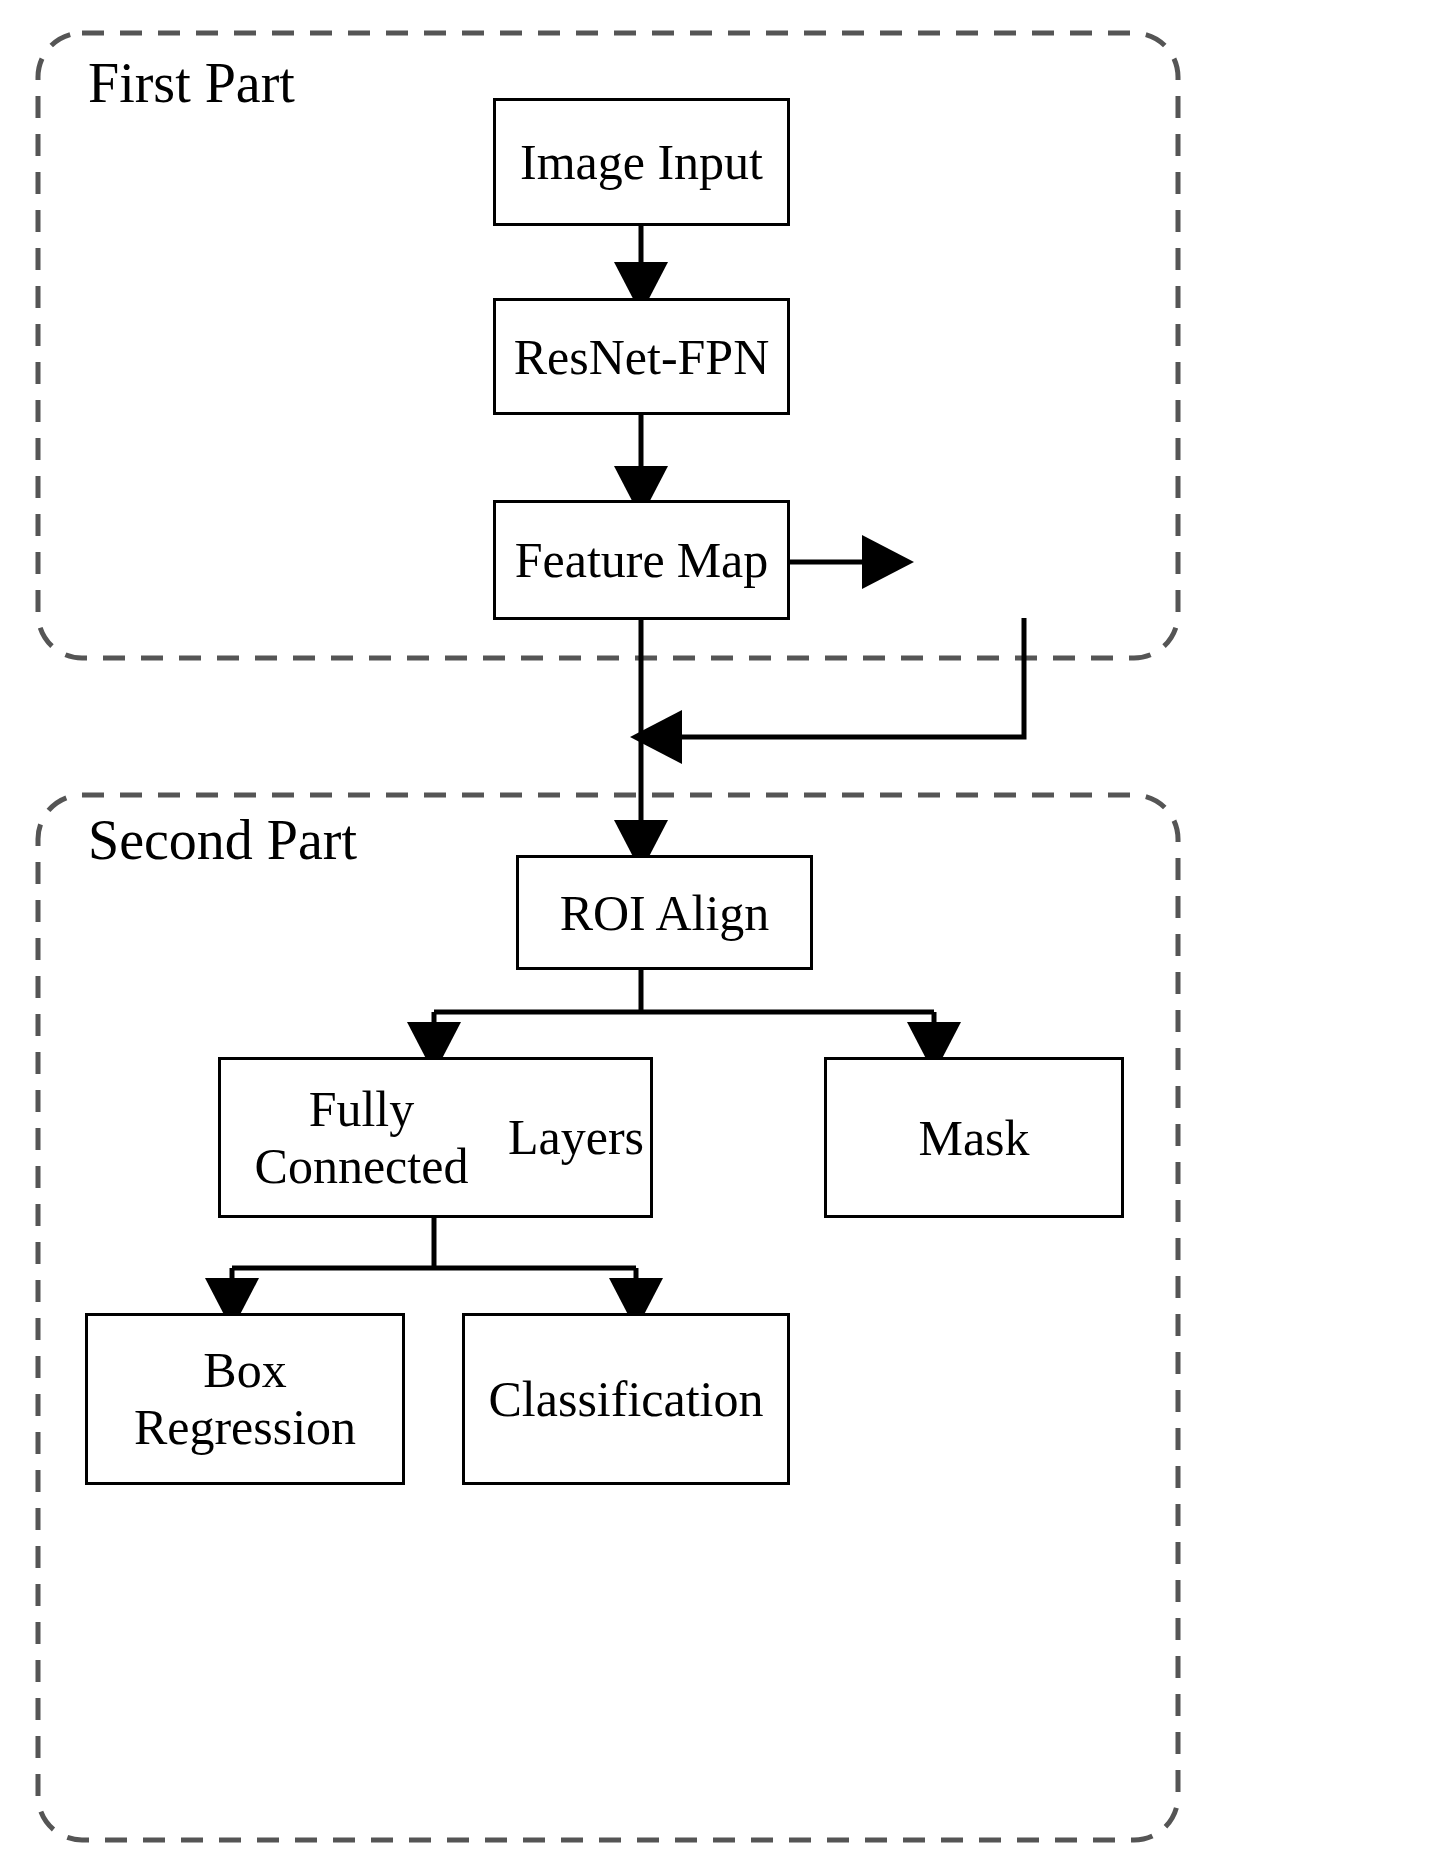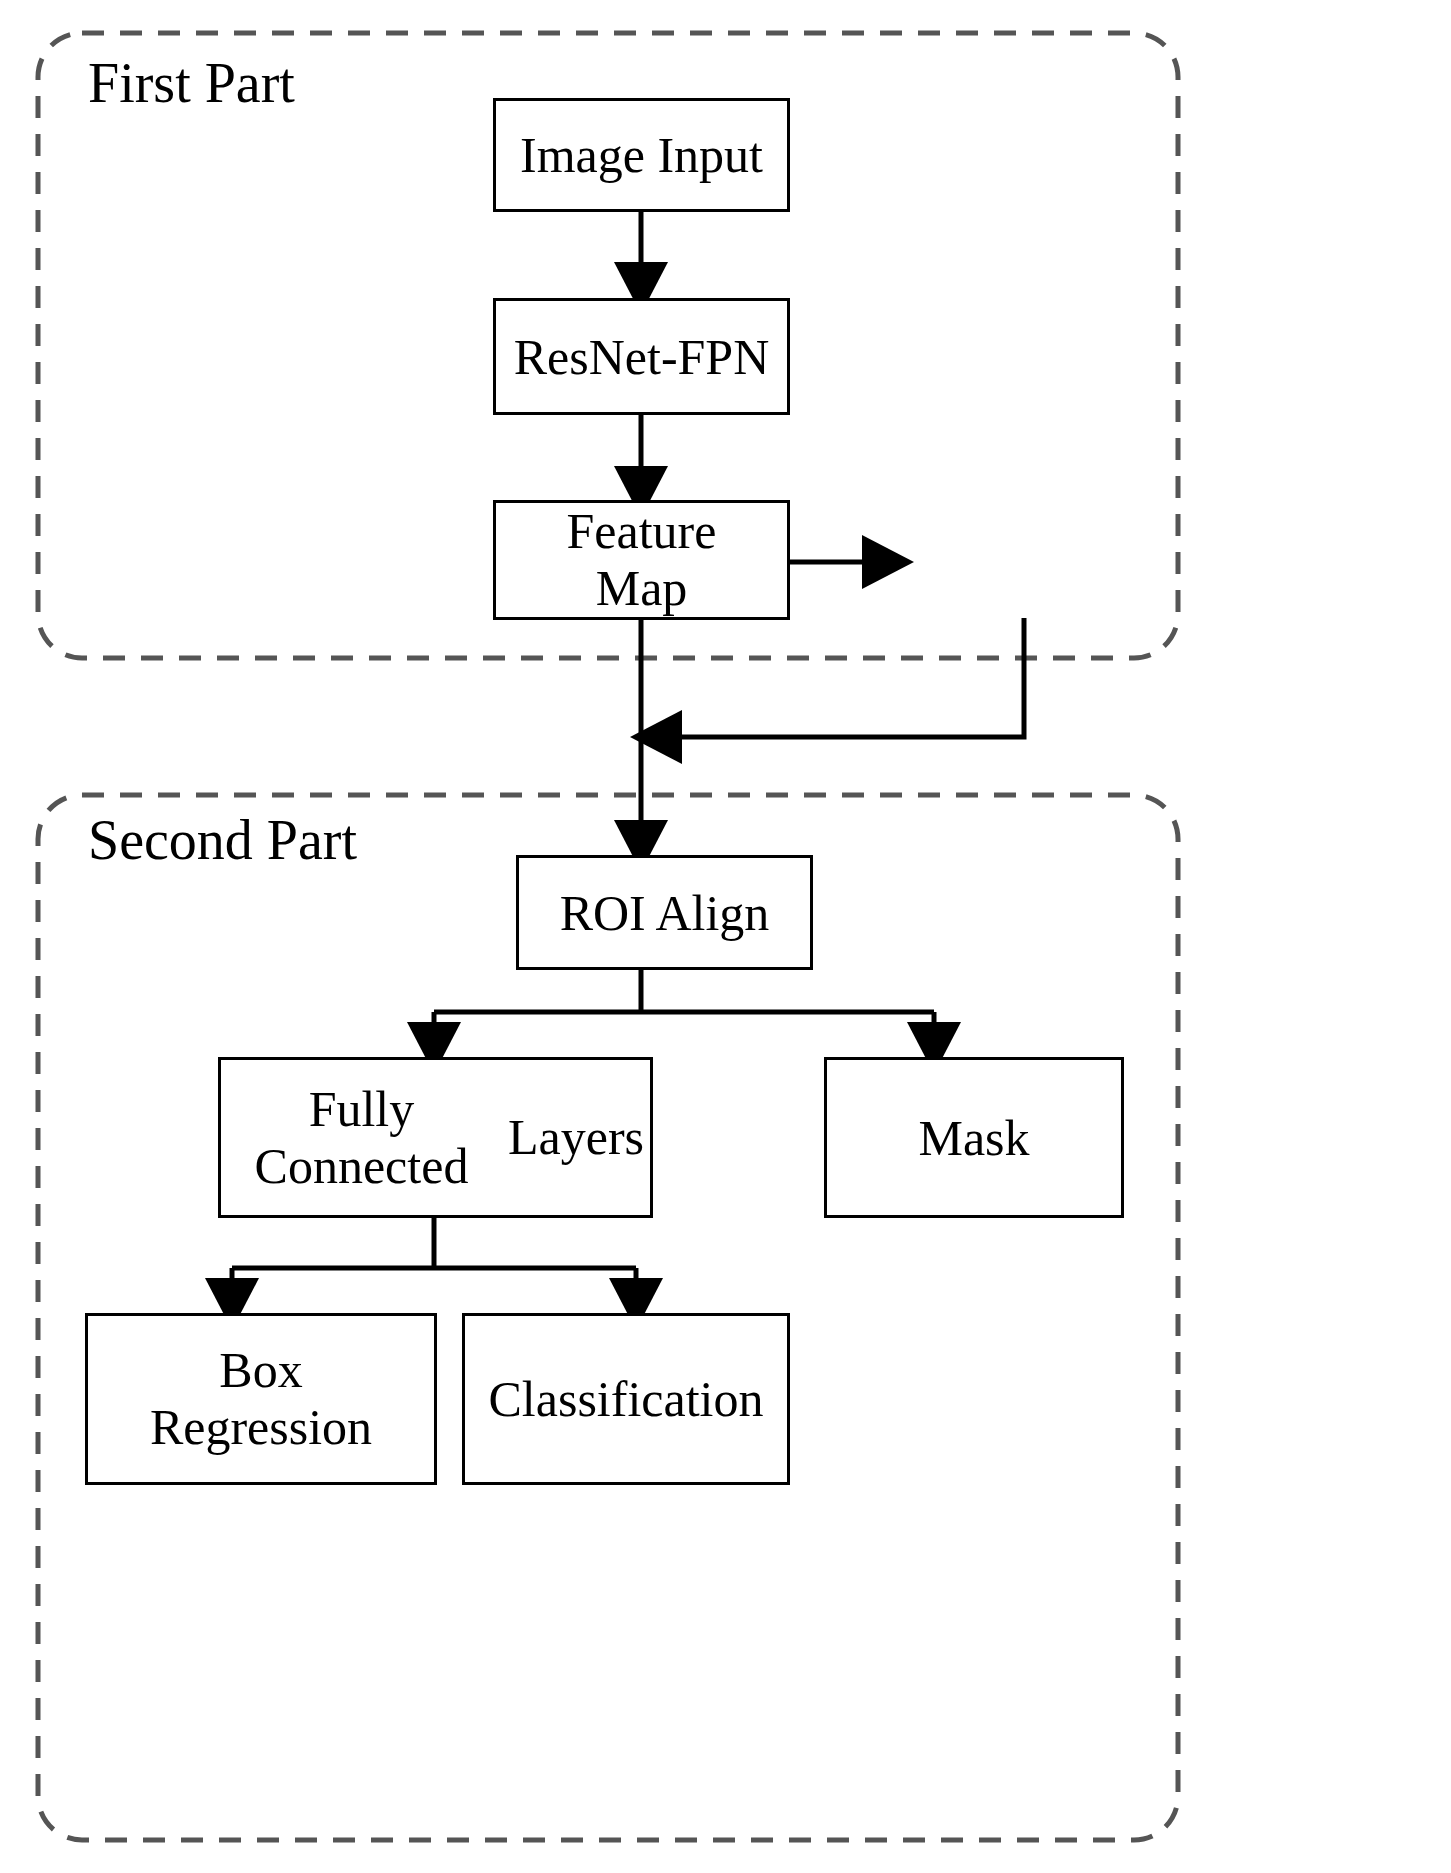--- a/index.html
+++ b/index.html
@@ -73,48 +73,48 @@
       <line x1="232" y1="1268" x2="232" y2="1304" marker-end="url(#arrowDown)"></line>
       <line x1="636" y1="1268" x2="636" y2="1304" marker-end="url(#arrowDown)"></line>
 
     </g>
   </svg>
 
   <div class="group-label" style="left:88px; top:55px;">First Part</div>
 
   <div class="group-label" style="left:88px; top:812px;">Second Part</div>
 
-  <div class="node" style="left:493px; top:98px; width:297px; height:114px;">
+  <div class="node" style="left:493px; top:98px; width:297px; height:128px;">
     <span class="node-label">Image Input</span>
   </div>
 
   <div class="node" style="left:493px; top:298px; width:297px; height:117px;">
     <span class="node-label">ResNet-FPN</span>
   </div>
 
-  <div class="node two-line" style="left:493px; top:500px; width:297px; height:120px; flex-direction:column;">
+  <div class="node two-line" style="left:493px; top:500px; width:297px; height:120px; ">
     <span class="node-label">Feature</span>
     <span class="node-label">Map</span>
   </div>
 
 
   <div class="node" style="left:516px; top:855px; width:297px; height:115px;">
     <span class="node-label">ROI Align</span>
   </div>
 
   <div class="node two-line" style="left:218px; top:1057px; width:435px; height:161px; flex-direction:row;">
     <span class="node-label">Fully Connected</span>
     <span class="node-label">Layers</span>
   </div>
 
   <div class="node" style="left:785px; top:1057px; width:300px; height:161px;margin-left:39px;">
     <span class="node-label">Mask</span>
   </div>
 
-  <div class="node two-line" style="left:85px; top:1313px; width:352px; height:172px; flex-direction:column;">
+  <div class="node two-line" style="left:85px; top:1313px; width:320px; height:172px; flex-direction:column;">
     <span class="node-label">Box</span>
     <span class="node-label">Regression</span>
   </div>
 
   <div class="node" style="left:462px; top:1313px; width:328px; height:172px;">
     <span class="node-label">Classification</span>
   </div>
 
 </div>
 

